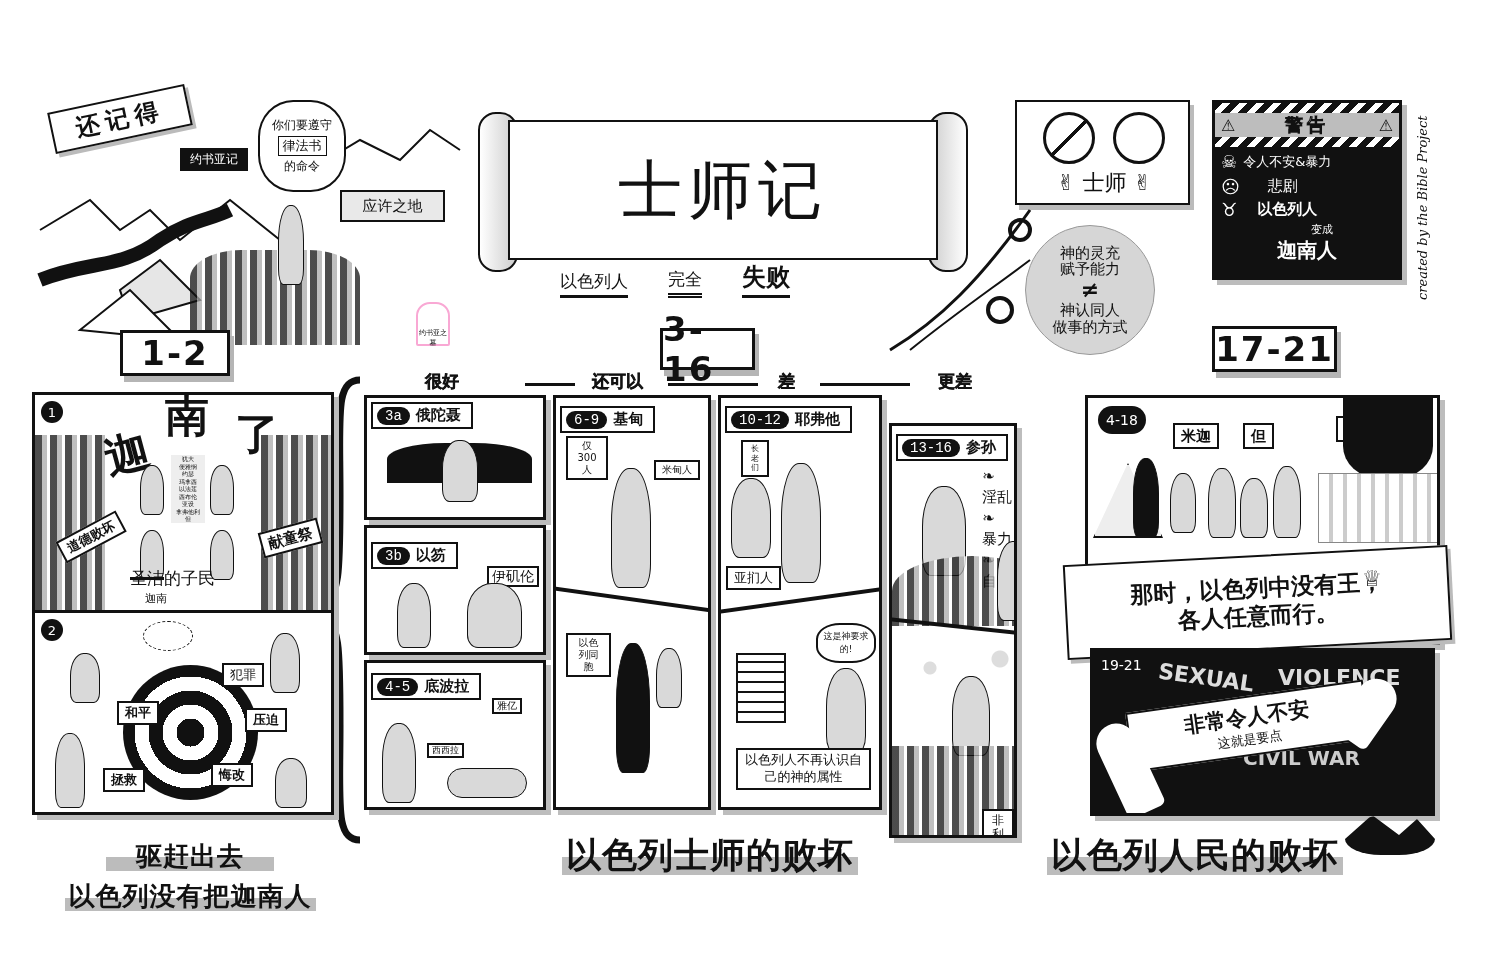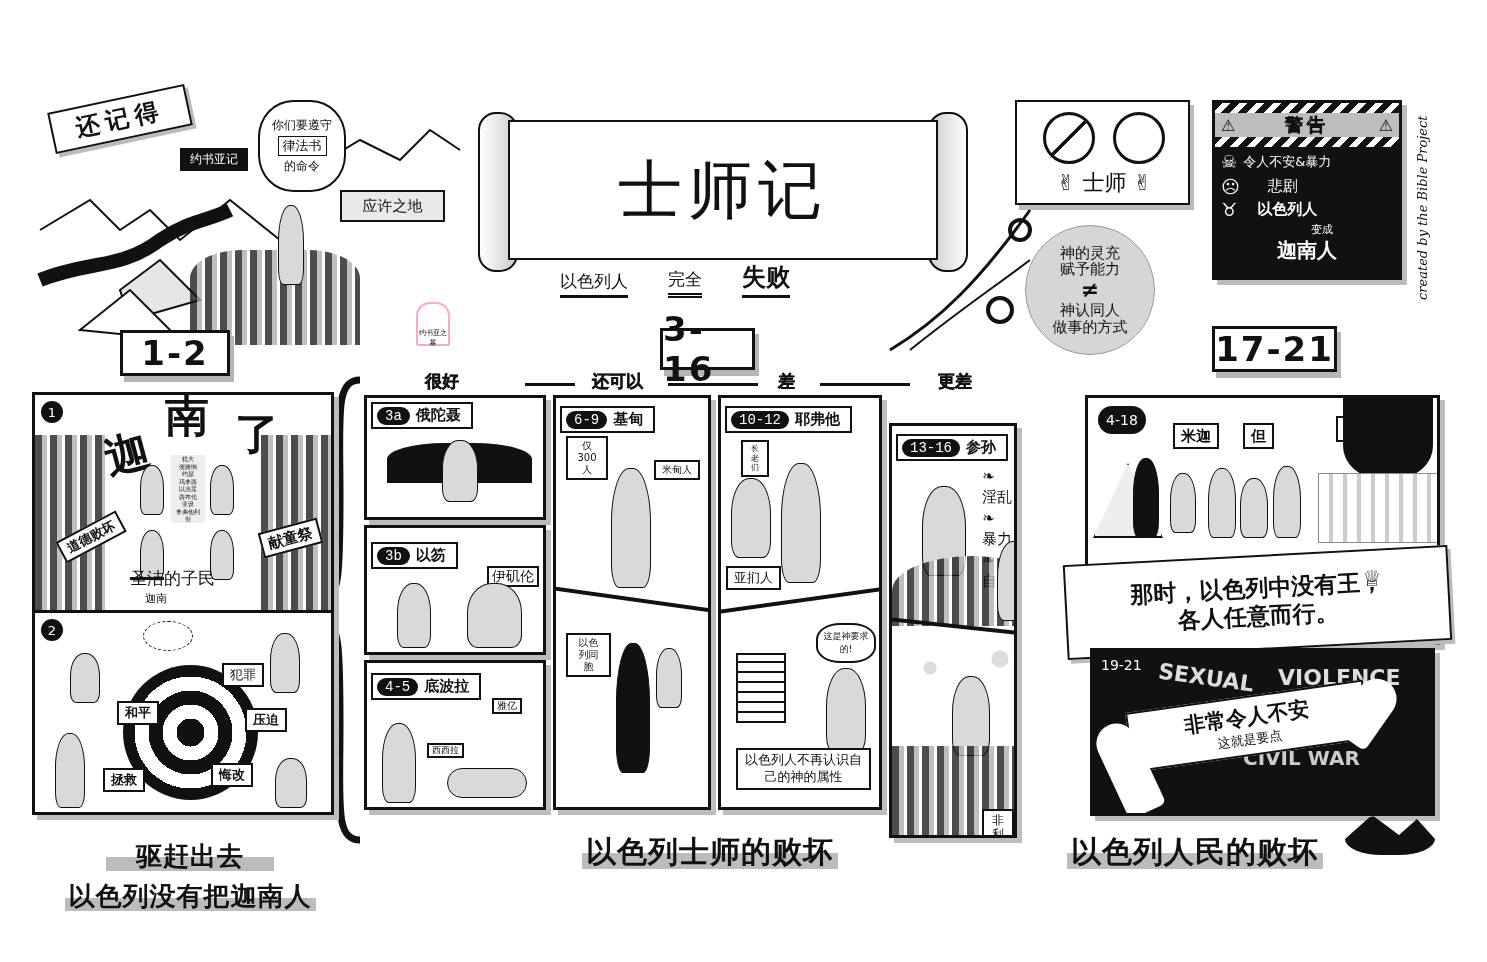--- a/index.html
+++ b/index.html
@@ -4,21 +4,21 @@
 <style>
   * { box-sizing: border-box; margin: 0; padding: 0; }
   html, body { width: 1487px; height: 962px; background: #ffffff; overflow: hidden; }
   body { position: relative; font-family: "DejaVu Sans", sans-serif; color: #111; }
   .abs { position: absolute; }
   .panel { position: absolute; border: 3px solid #111; background: #fff; box-shadow: 5px 5px 0 #bdbdbd; overflow: hidden; }
   .ribbon { position: absolute; background: #fff; border: 2px solid #111; font-weight: bold; display: flex; align-items: center; gap: 6px; padding: 2px 10px 2px 4px; font-size: 15px; font-family: Liberation Mono, monospace; }
   .ribbon .num { background: #111; color: #fff; border-radius: 14px; padding: 1px 8px; font-size: 14px; font-weight: normal; }
   .tag { position: absolute; background: #fff; border: 2px solid #111; font-size: 13px; padding: 2px 6px; text-align: center; line-height: 1.2; }
   .chapter { position: absolute; border: 3px solid #111; background: #fff; box-shadow: 4px 6px 0 #b5b5b5; font-size: 34px; font-weight: bold; display: flex; align-items: center; justify-content: center; letter-spacing: 2px; }
-  .section-title { position: absolute; font-weight: bold; font-size: 30px; text-align: center; letter-spacing: 1px; }
+  .section-title { position: absolute; font-weight: bold; font-size: 35px; text-align: center; letter-spacing: 1px; }
   .section-title .hl { background: linear-gradient(to top, #bcbcbc 45%, transparent 45%); padding: 0 4px; }
   .gradient-label { position: absolute; font-weight: bold; font-size: 17px; color: #333; -webkit-text-stroke: 0.5px #111; }
   .dash-line { position: absolute; height: 3px; background: #111; }
   .figure { position: absolute; background: #d9d9d9; border-radius: 45% 45% 20% 20%; border: 1.5px solid #111; }
   .crowd { position: absolute; background: repeating-linear-gradient(90deg, #111 0 7px, #aaa 7px 12px, #fff 12px 15px); opacity: 0.75; }
   .spiral { position: absolute; border-radius: 50%; background: repeating-radial-gradient(circle, #111 0 14px, #fff 14px 28px); }
   .warn-box { position: absolute; background: #111; border: 3px solid #111; box-shadow: 5px 5px 0 #bcbcbc; color: #fff; }
   .stripe { height: 10px; background: repeating-linear-gradient(-45deg, #111 0 6px, #fff 6px 12px); }
 </style>
 </head>

